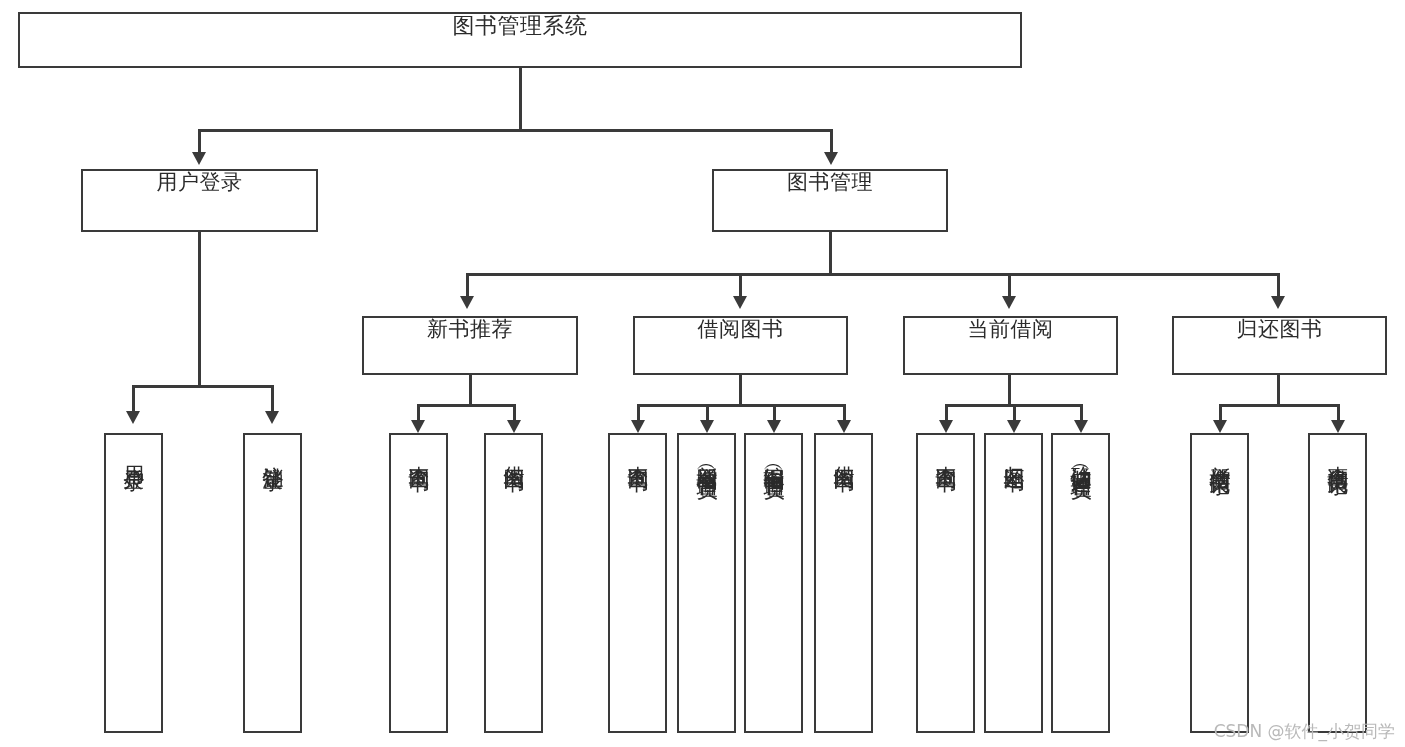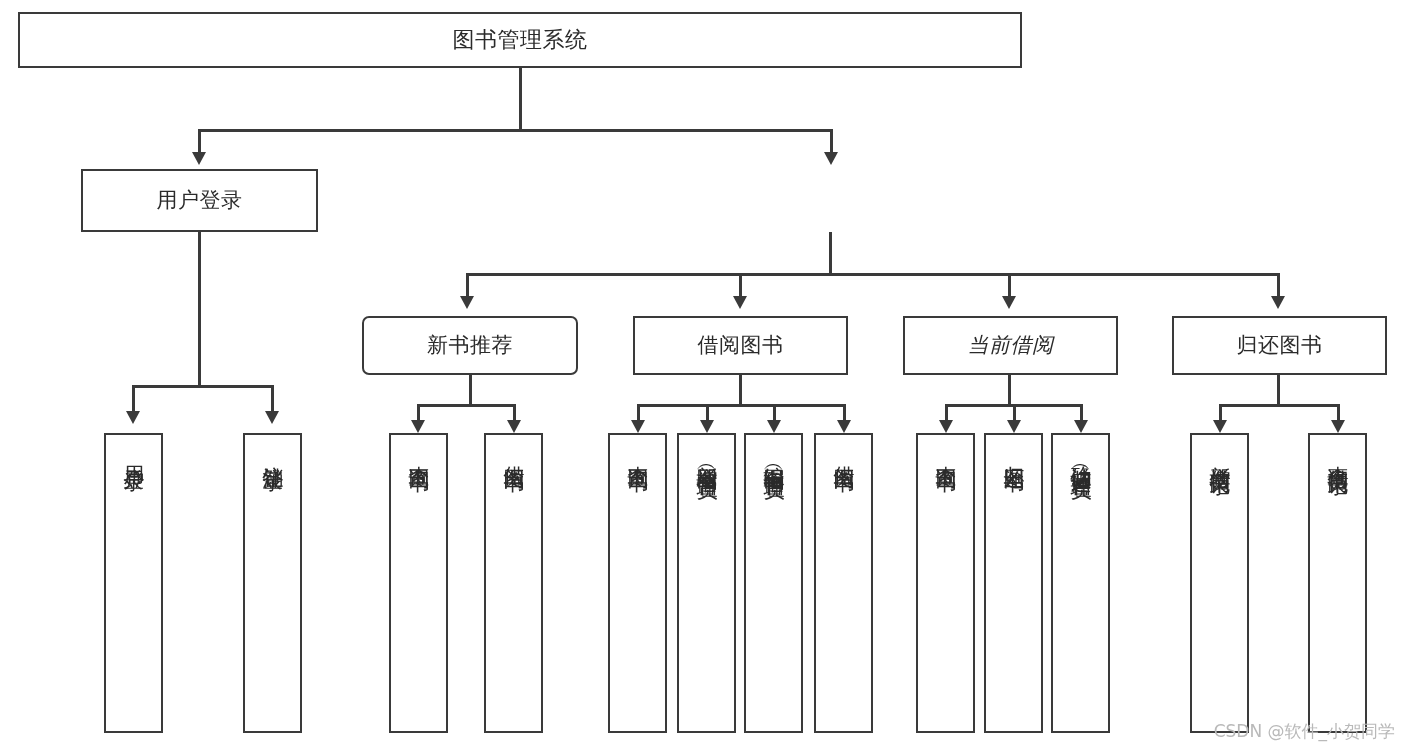--- a/index.html
+++ b/index.html
@@ -4,21 +4,20 @@
 <style>
   html,body{margin:0;padding:0;background:#ffffff;}
   body{font-family:"DejaVu Sans","Liberation Sans",sans-serif;}
   #canvas{position:relative;width:1405px;height:747px;background:#fff;overflow:hidden;}
   .node{
     position:absolute;
     box-sizing:border-box;
     background:#ffffff;
     border:2.5px solid #3a3a3a;
     display:flex;
-    align-items:center;
     justify-content:center;
     color:#2b2b2b;
   }
   .node .lbl{display:block;text-align:center;line-height:1.12;letter-spacing:.5px;}
   .h-node .lbl{font-size:21px;}
   .root .lbl{font-size:22px;}
   
   .v-node{align-items:flex-start;padding-top:14px;}
   .v-node .lbl{
     writing-mode:vertical-rl;
@@ -63,46 +62,49 @@
   <div class="edge v" style="left:198px;top:129px;height:26px;"></div>
   <div class="arrow" style="left:192px;top:152px;"></div>
 
   <div class="edge v" style="left:830px;top:129px;height:26px;"></div>
   <div class="arrow" style="left:824px;top:152px;"></div>
 
   <div class="node h-node" style="left:81px;top:169px;width:237px;height:63px;">
     <span class="lbl">用户登录</span>
   </div>
 
+  <div class="node h-node" style="left:712px;top:169px;width:236px;height:63px;">
+    <span class="lbl">图书管理</span>
+  </div>
 
   <div class="edge v" style="left:198px;top:232px;height:155px;"></div>
   <div class="edge h" style="left:132px;top:385px;width:139px;"></div>
   <div class="edge v" style="left:132px;top:385px;height:28px;"></div>
   <div class="arrow" style="left:126px;top:411px;"></div>
   <div class="edge v" style="left:271px;top:385px;height:28px;"></div>
   <div class="arrow" style="left:265px;top:411px;"></div>
 
   <div class="edge v" style="left:829px;top:232px;height:43px;"></div>
   <div class="edge h" style="left:466px;top:273px;width:814px;"></div>
   <div class="edge v" style="left:466px;top:273px;height:25px;"></div>
   <div class="arrow" style="left:460px;top:296px;"></div>
   <div class="edge v" style="left:739px;top:273px;height:25px;"></div>
   <div class="arrow" style="left:733px;top:296px;"></div>
   <div class="edge v" style="left:1008px;top:273px;height:25px;"></div>
   <div class="arrow" style="left:1002px;top:296px;"></div>
   <div class="edge v" style="left:1277px;top:273px;height:25px;"></div>
   <div class="arrow" style="left:1271px;top:296px;"></div>
 
-  <div class="node h-node" style="left:362px;top:316px;width:216px;height:59px;border-radius:7px;">
+  <div class="node h-node" style="left:362px;top:316px;width:216px;height:59px;">
     <span class="lbl">新书推荐</span>
   </div>
   <div class="node h-node" style="left:633px;top:316px;width:215px;height:59px;">
     <span class="lbl">借阅图书</span>
   </div>
-  <div class="node h-node" style="left:903px;top:316px;width:215px;height:59px;font-style:italic;">
+  <div class="node h-node" style="left:903px;top:316px;width:215px;height:59px;">
     <span class="lbl">当前借阅</span>
   </div>
   <div class="node h-node" style="left:1172px;top:316px;width:215px;height:59px;">
     <span class="lbl">归还图书</span>
   </div>
 
   <div class="edge v" style="left:469px;top:375px;height:31px;"></div>
   <div class="edge h" style="left:417px;top:404px;width:98px;"></div>
   <div class="edge v" style="left:417px;top:404px;height:18px;"></div>
   <div class="arrow" style="left:411px;top:420px;"></div>

